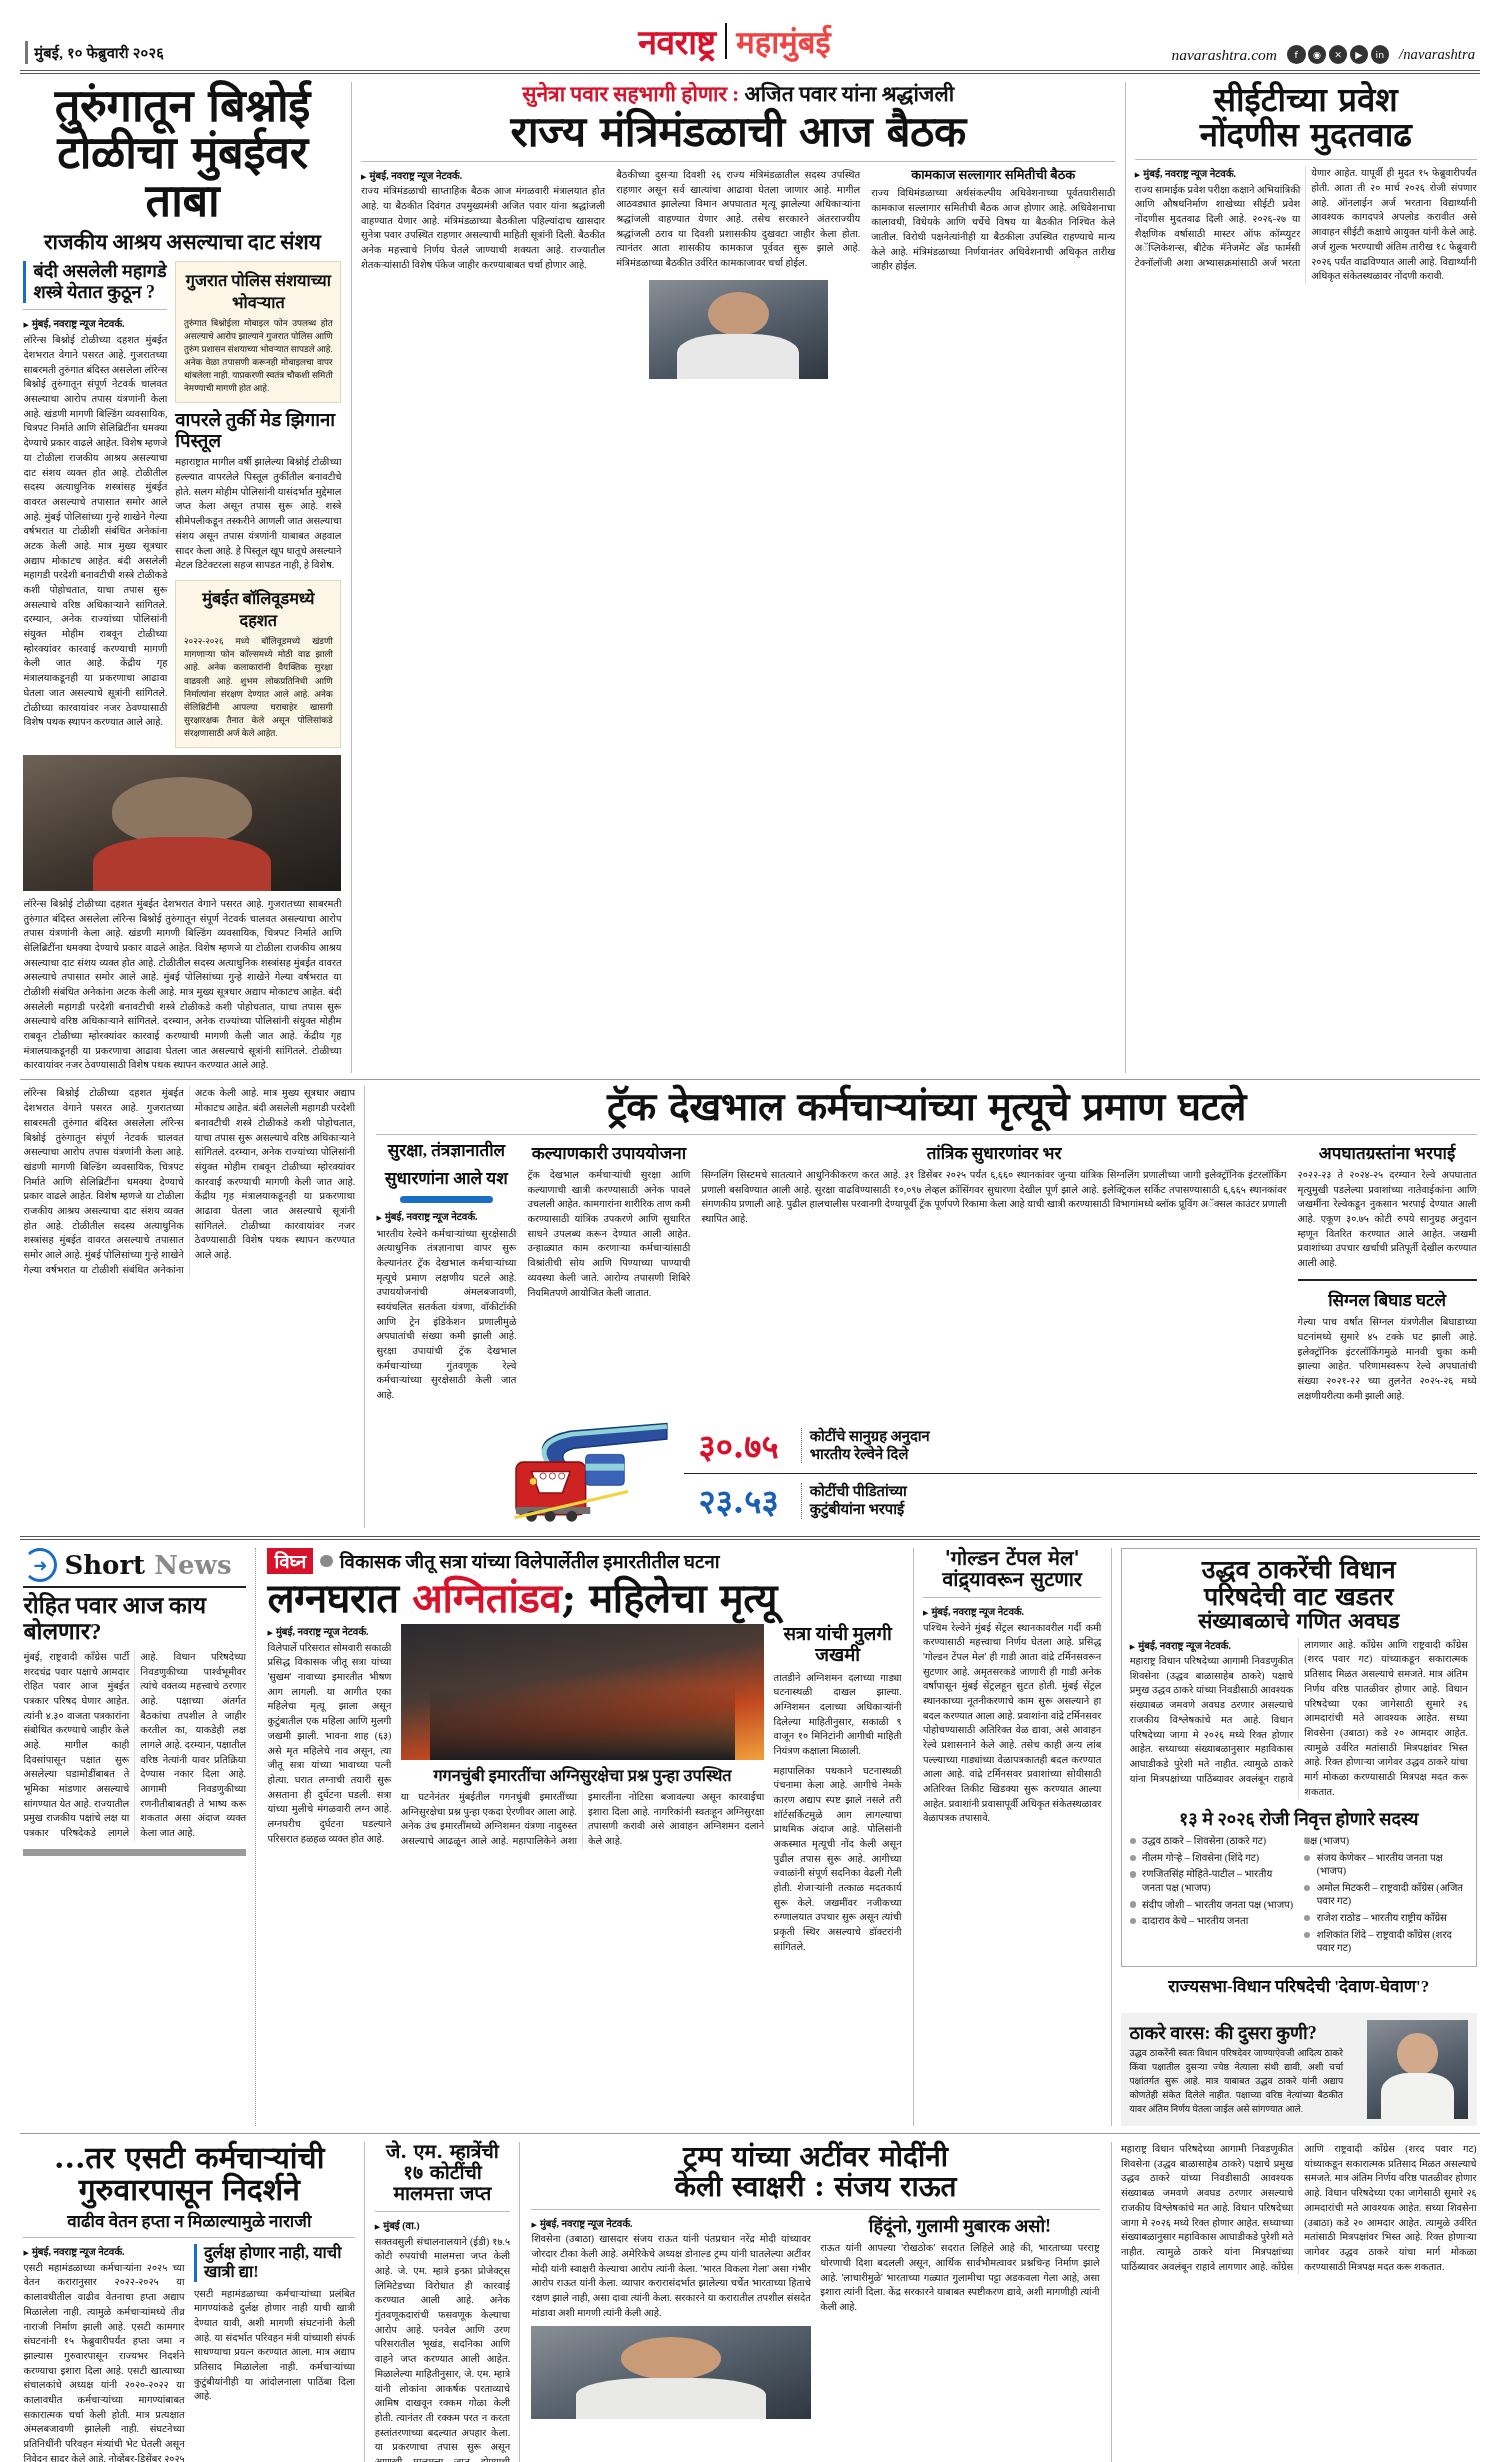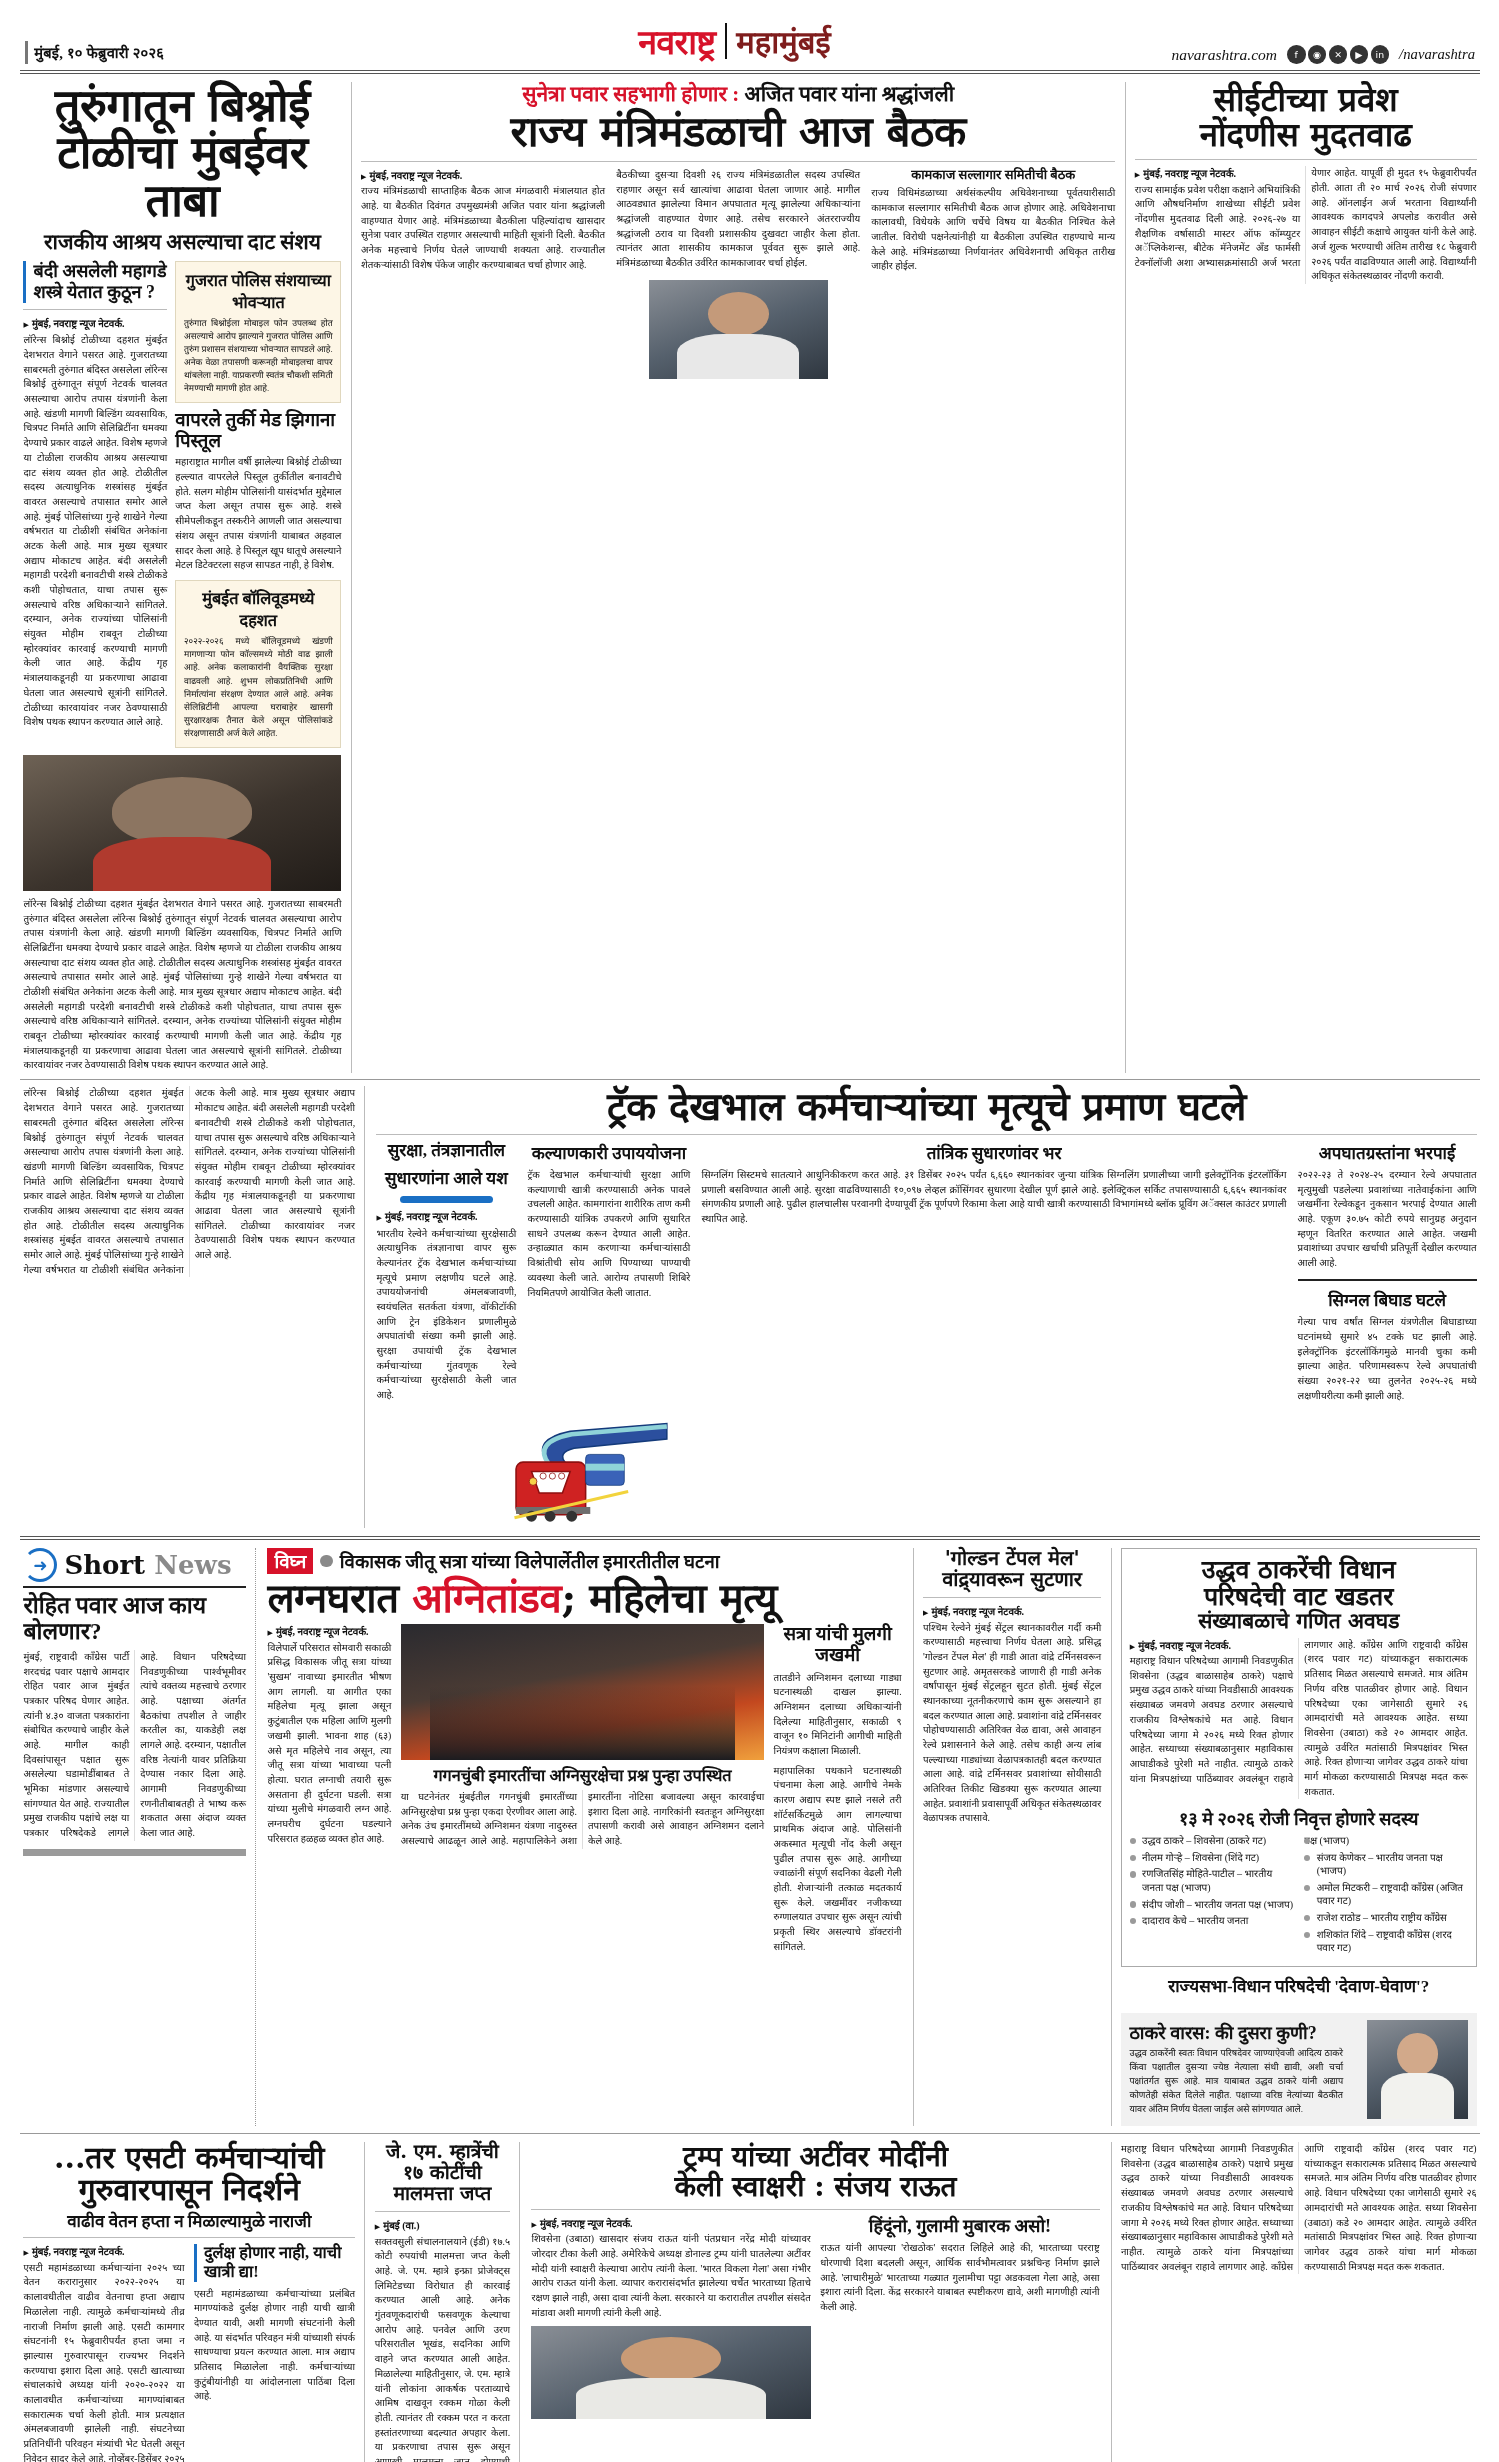--- a/index.html
+++ b/index.html
@@ -17,21 +17,21 @@
   .masthead { height:67px; display:flex; align-items:flex-end; padding:0 14px 3.1px 14px; }
   .mh-left { flex:0 0 334px; display:flex; align-items:center; gap:6.2px; }
   .mh-bar { width:3.1px; height:23px; background:#777; }
   .mh-date { font-size:14.7px; font-weight:700; letter-spacing:0.2px; }
   .mh-center { flex:1; display:flex; align-items:center; justify-content:center; gap:9.3px; }
   .logo-main {
     font-size:34px; font-weight:700; color:#d7122a; letter-spacing:-0.8px;
     font-family:"DejaVu Serif", serif;
   }
   .logo-sep { width:2.3px; height:36px; background:#111; }
-  .logo-sub { font-size:31px; font-weight:700; color:#7f1d1d; font-family:"DejaVu Serif",serif;}
+  .logo-sub { font-size:31px; font-weight:700; color:#ef4444; font-family:"DejaVu Serif",serif;}
   .mh-right { flex:0 0 365px; display:flex; align-items:center; justify-content:flex-end; gap:10px; }
   .mh-site { font-size:15.5px; font-style:italic; }
   .soc { display:flex; gap:2.3px; }
   .soc span {
     width:18.6px;height:18.6px;border-radius:50%;background:#333;color:#fff;
     font-size:9.3px;display:flex;align-items:center;justify-content:center;font-family:"DejaVu Sans",sans-serif;
   }
   .mh-handle { font-size:14.7px; font-style:italic; }
 
   .rule-double { border-top:1.6px solid #555; border-bottom:1.6px solid #555; height:3.9px; margin:3.1px 9.3px 0 9.3px;}
@@ -258,20 +258,36 @@
             <circle cx="79" cy="88" r="4" fill="#fff" stroke="#8e1010"></circle>
             <rect x="20" y="128" width="96" height="9" fill="#6e6e6e"></rect>
             <circle cx="40" cy="140" r="7" fill="#333"></circle>
               <circle cx="64" cy="140" r="7" fill="#333"></circle>
             <circle cx="92" cy="140" r="7" fill="#333"></circle>
             <rect x="110" y="60" width="50" height="40" rx="5" fill="#3a63b8" stroke="#143a7a"></rect>
             <rect x="110" y="72" width="50" height="9" fill="#8fd3d8"></rect>
             <path d="M18 142 L165 108" stroke="#f2d33c" stroke-width="4"></path>
           </svg>
         </div>
+        <div class="stats">
+          <div class="stat-row">
+            <div class="stat-num red">३०.७५</div>
+            <div class="stat-txt">
+              <div>कोटींचे सानुग्रह अनुदान</div>
+              <div>भारतीय रेल्वेने दिले</div>
+            </div>
+          </div>
+          <div class="stat-row">
+            <div class="stat-num blue">२३.५३</div>
+            <div class="stat-txt">
+              <div>कोटींची पीडितांच्या</div>
+              <div>कुटुंबीयांना भरपाई</div>
+            </div>
+          </div>
+        </div>
       </div>
     </div>
   </div>
 
   <div class="rule-double" style="margin-top:7.8px;"></div>
 
   <div style="display:flex;padding:0 12.4px;margin-top:7.8px;">
 
     <div style="flex:0 0 233px;border-right:0.8px dotted #999;padding-right:9.3px;">
       <div class="short-head">

